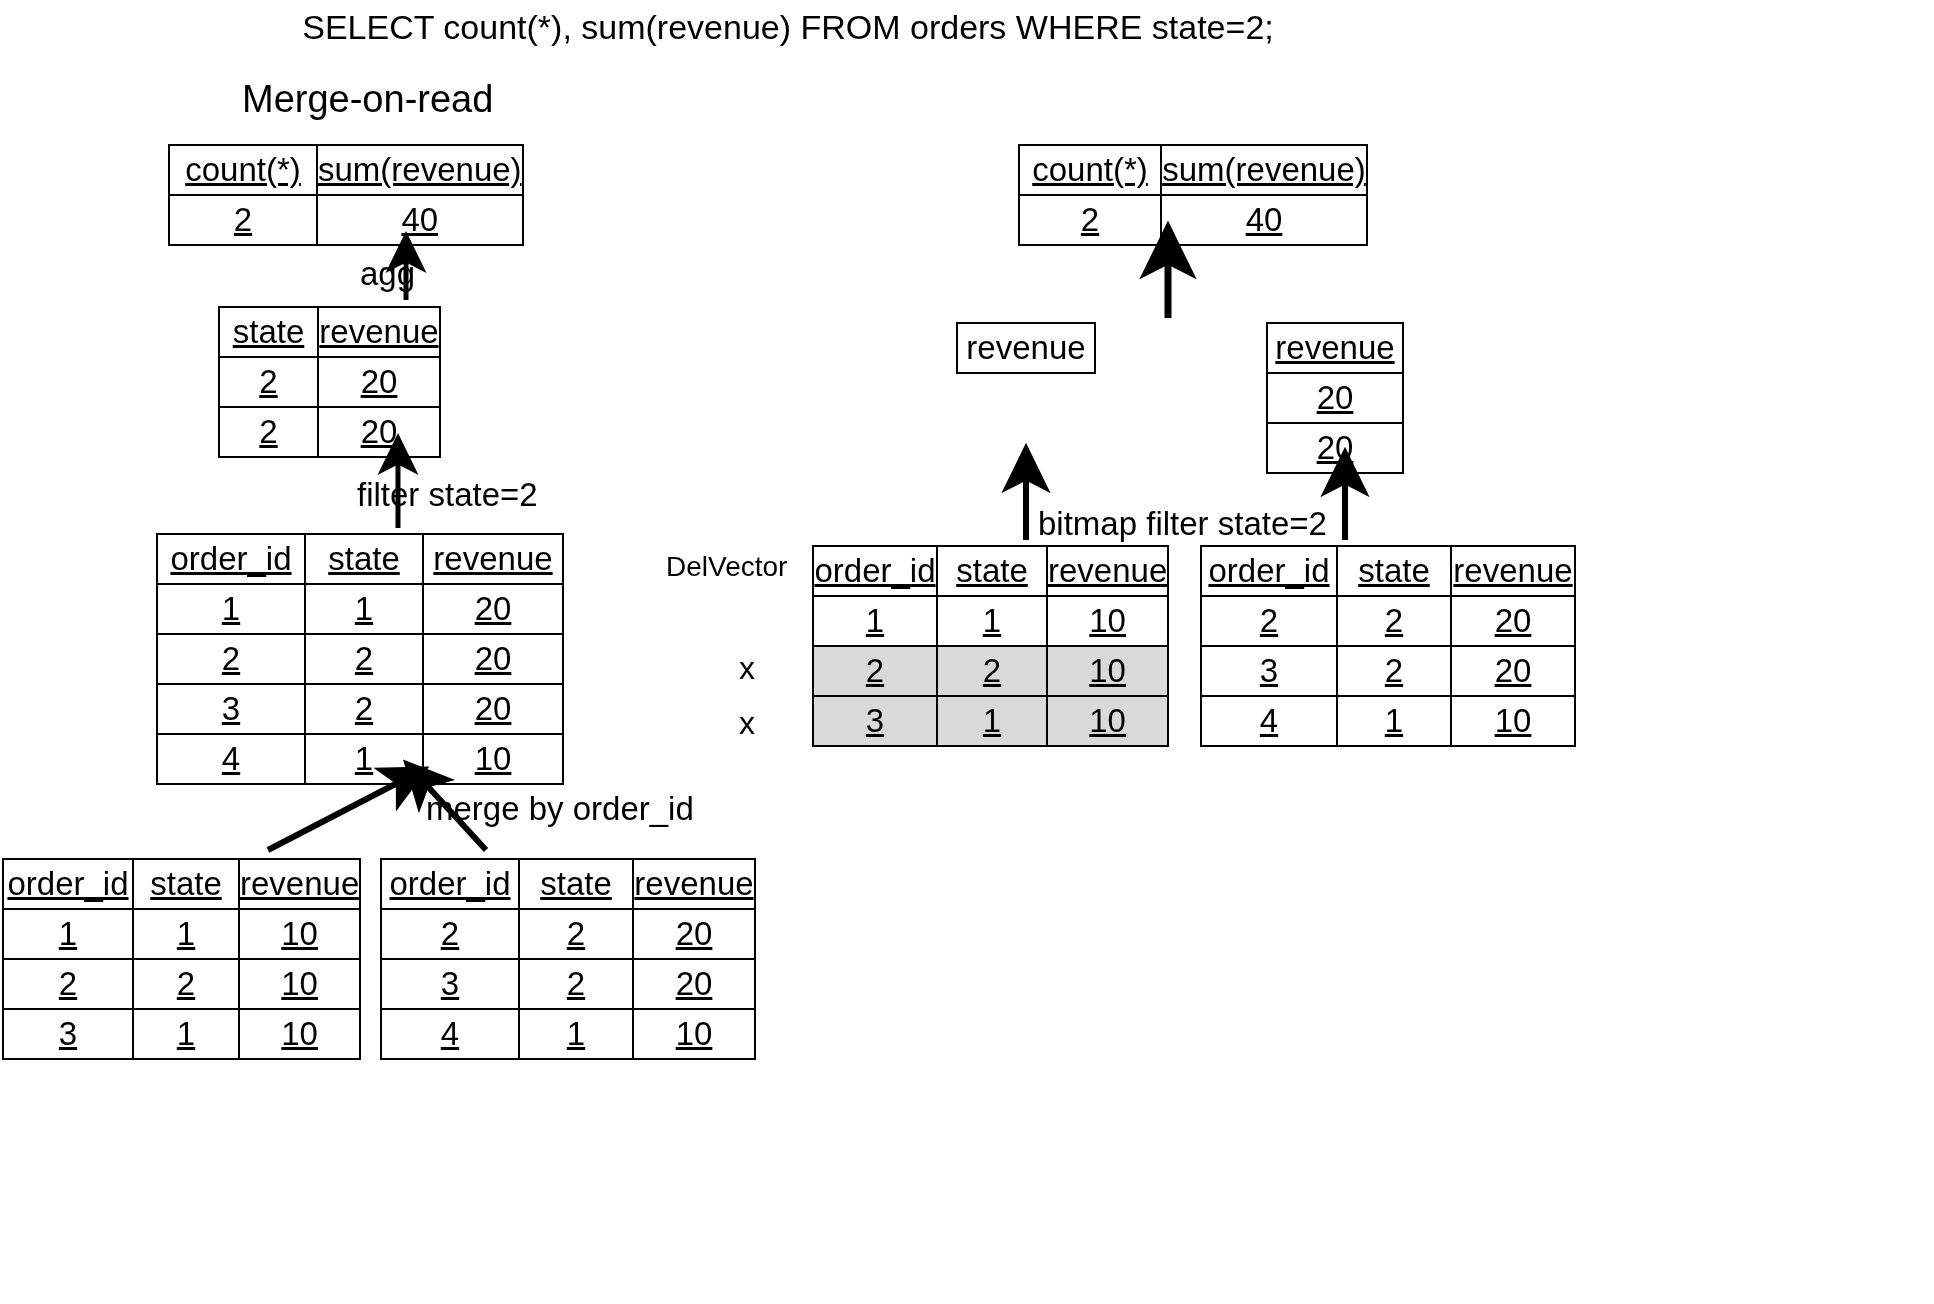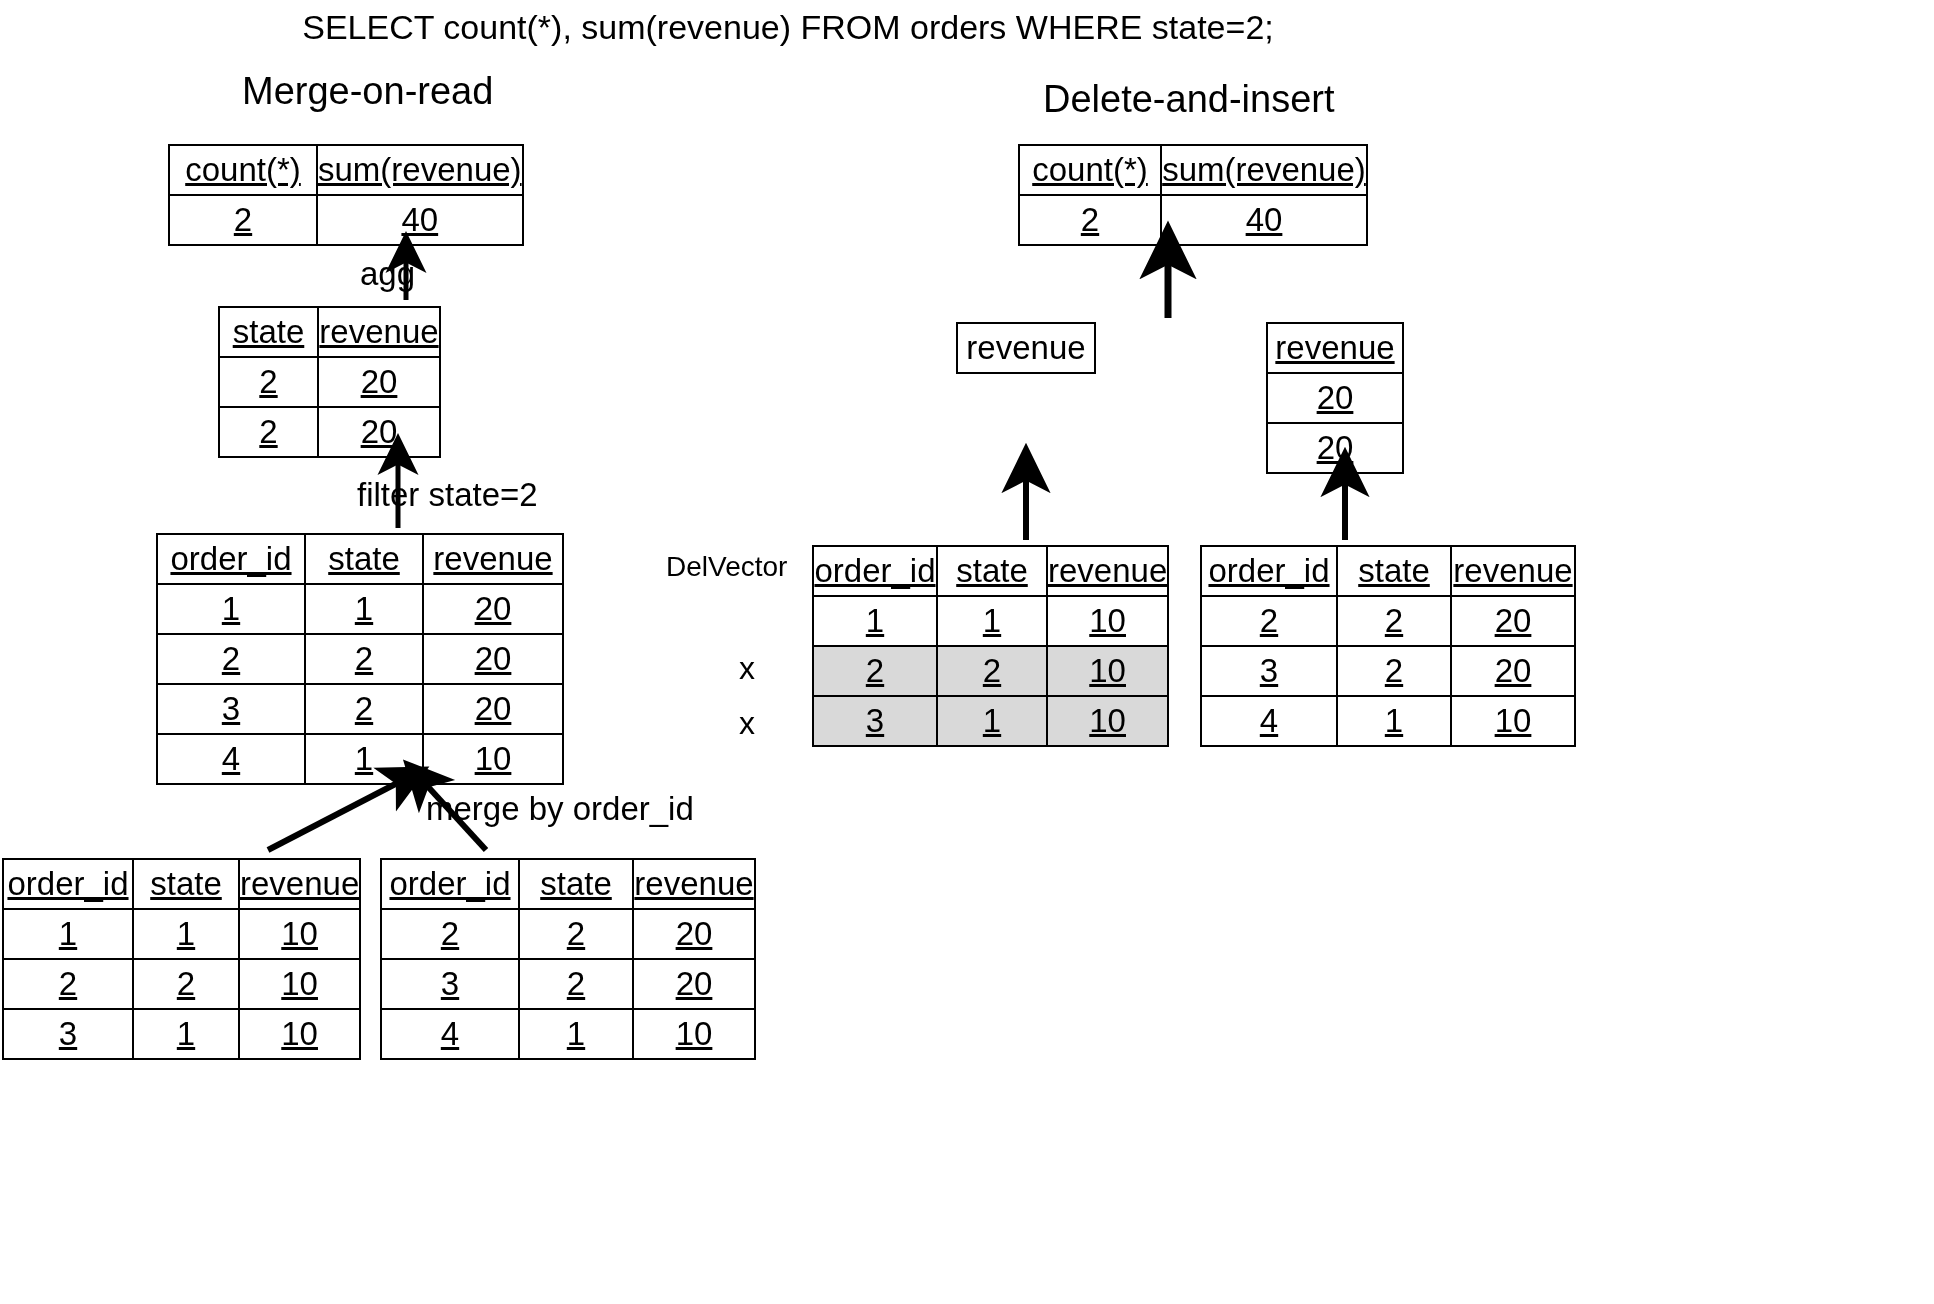--- a/index.html
+++ b/index.html
@@ -93,21 +93,21 @@
     pointer-events: none;
   }
 </style>
 </head>
 <body>
 
 <div class="canvas">
 
   <div class="sql-title">SELECT count(*), sum(revenue) FROM orders WHERE state=2;</div>
 
-  <div class="section-title" style="left:242px; top:70px;">Merge-on-read</div>
+  <div class="section-title" style="left:242px; top:78px;">Merge-on-read</div>
 
   <table class="tbl" id="left-result" style="left:168px; top:144px;">
     <tbody>
         <tr>
       <th style="width:146px;">count(*)</th>
       <th style="width:203px;">sum(revenue)</th>
     </tr>
     <tr>
       <td>2</td>
       <td>40</td>
@@ -211,21 +211,20 @@
       <td>20</td>
     </tr>
     <tr>
       <td>4</td>
       <td>1</td>
       <td>10</td>
     </tr>
   </tbody>
     </table>
 
-  <div class="section-title" style="left:1043px; top:78px;">Delete-and-insert</div>
 
   <table class="tbl" id="right-result" style="left:1018px; top:144px;">
     <tbody>
         <tr>
       <th style="width:140px;">count(*)</th>
       <th style="width:204px;">sum(revenue)</th>
     </tr>
     <tr>
       <td>2</td>
       <td>40</td>
@@ -242,20 +241,21 @@
     </tr>
     <tr>
       <td>20</td>
     </tr>
     <tr>
       <td>20</td>
     </tr>
   </tbody>
     </table>
 
+  <div class="edge-label" style="left:1038px; top:505px;">bitmap filter state=2</div>
 
   <div class="side-label" style="left:666px; top:551px;">DelVector</div>
 
   <div class="x-mark" style="left:739px; top:650px;">x</div>
   <div class="x-mark" style="left:739px; top:705px;">x</div>
 
   <table class="tbl" id="right-deleted" style="left:812px; top:545px;">
     <tbody>
         <tr>
       <th style="width:122px;">order_id</th>

